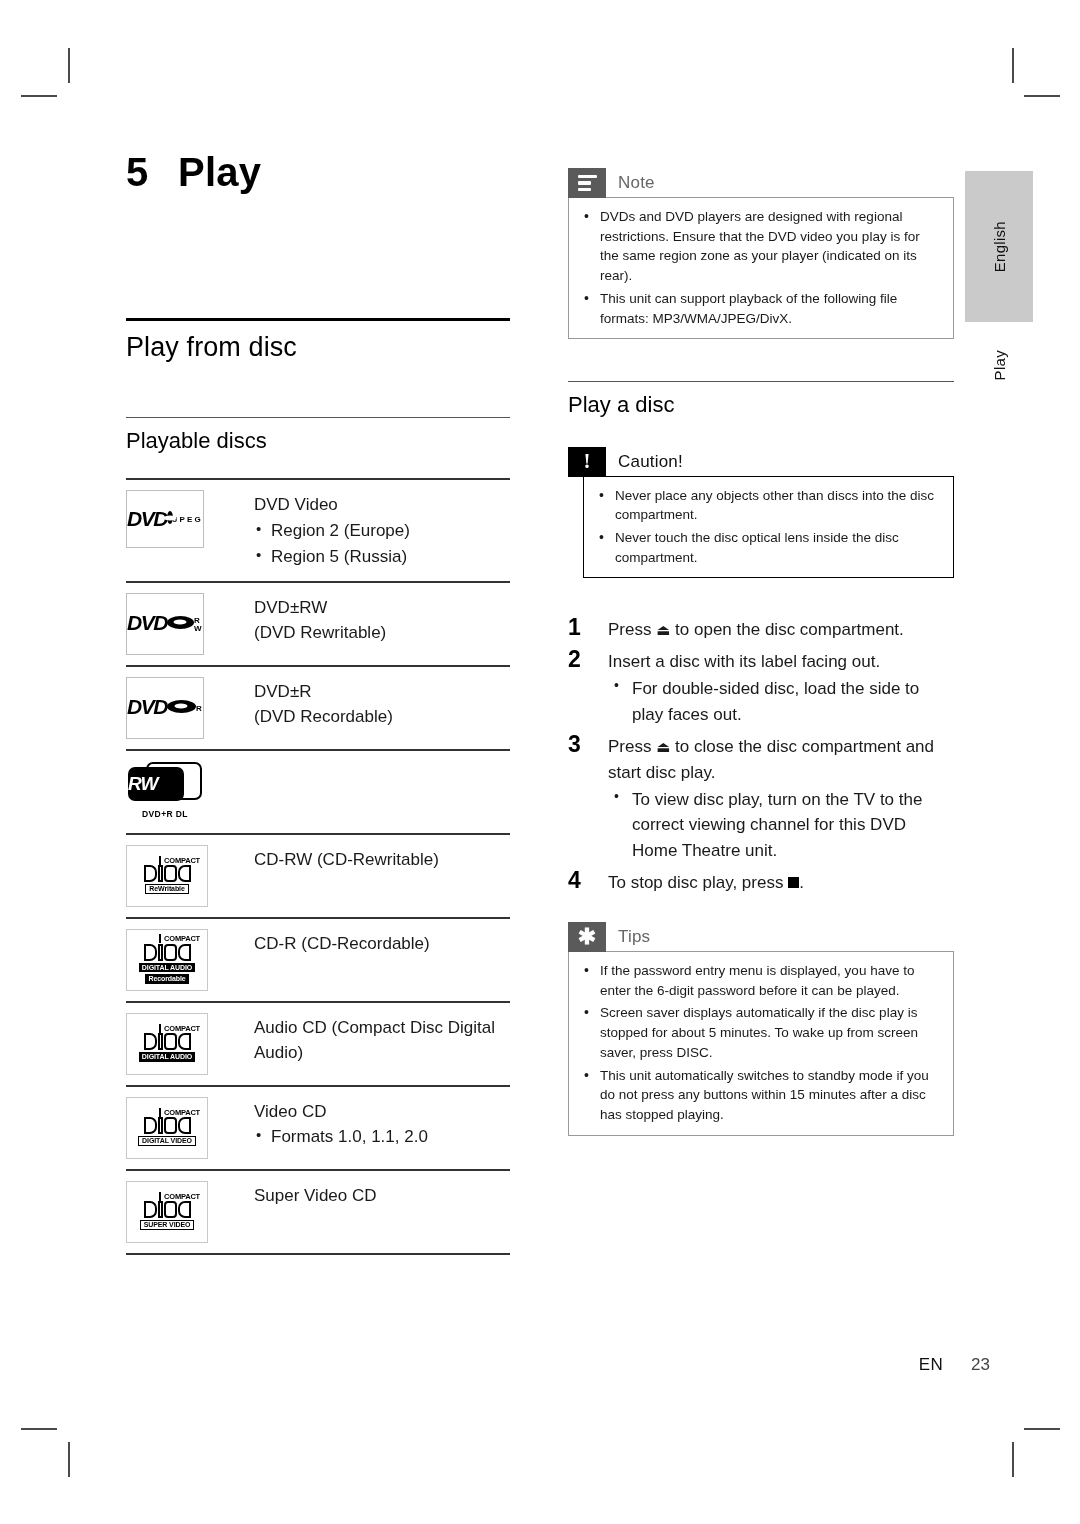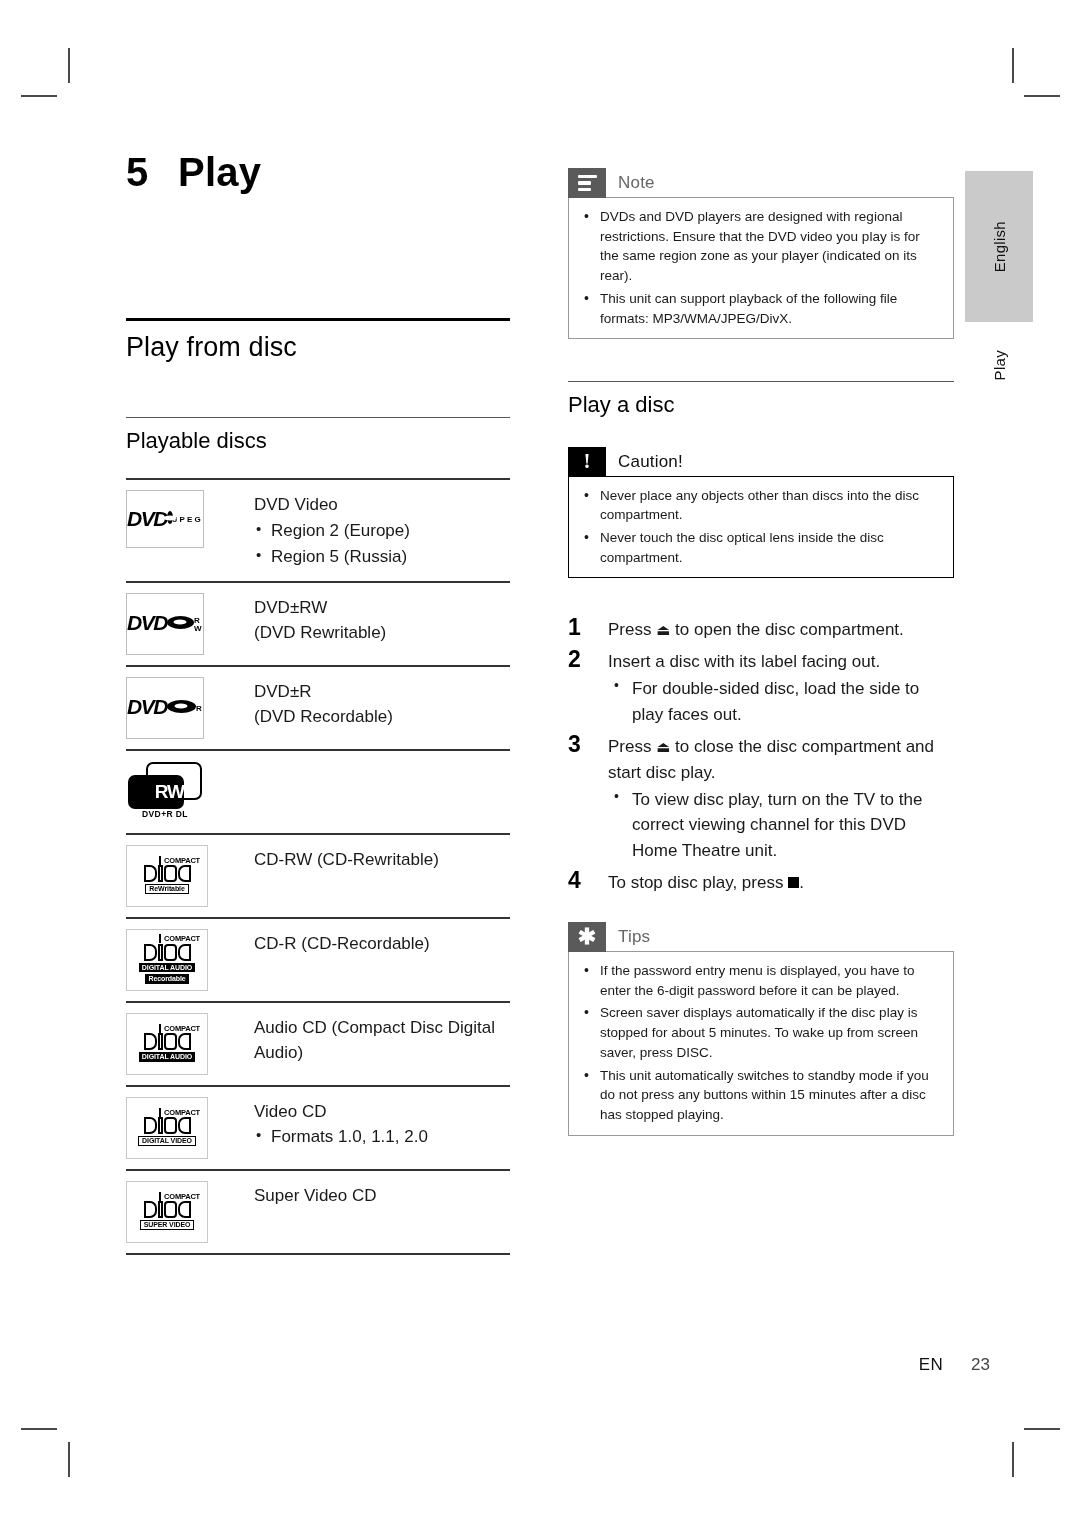--- a/index.html
+++ b/index.html
@@ -97,23 +97,23 @@
   
   .rw-logo{
     width:78px;height:60px;position:relative;
     display:flex;flex-direction:column;align-items:center;justify-content:flex-start;
   }
   .rw-back{
     position:absolute;right:2px;top:1px;width:52px;height:34px;
     border:2px solid #000;border-radius:7px;background:#fff;
   }
   .rw-front{
-    position:absolute;left:2px;top:14px;width:56px;height:34px;
+    position:absolute;left:2px;top:6px;width:56px;height:34px;
     background:#000;border-radius:7px;
-    display:flex;align-items:center;justify-content:flex-end;
+    display:flex;align-items:center;justify-content:flex-start;font-style:italic;
   }
   .rw-front span{
     color:#fff;font-weight:bold;font-size:19px;letter-spacing:-1px;
     font-family:"Liberation Sans", sans-serif;line-height:1;
   }
   .rw-cap{
     position:absolute;left:0;bottom:2px;width:78px;text-align:center;
     font-size:8.5px;font-weight:bold;letter-spacing:0.4px;color:#000;
   }
 
@@ -162,21 +162,21 @@
   .infobox-icon.caution{background:#000;}
   .infobox-icon.tips{background:#5a5a5a;}
   .infobox-label{
     font-size:17px;color:#666;padding-left:12px;display:flex;align-items:center;
     letter-spacing:0.2px;
   }
   .infobox-label.dark{color:#111;}
   .infobox-body{
     border:1px solid #999;padding:9px 12px 10px 12px;margin-top:-1px;
   }
-  .infobox-body.strong{border:1.6px solid #000;}
+  .infobox-body.strong{border:1.6px solid #000;margin-left:15px;}
   .infobox-body ul{margin:0;padding:0;list-style:none;}
   .infobox-body li{
     position:relative;padding-left:19px;
     font-size:13.5px;line-height:1.46;color:#1a1a1a;
     margin-bottom:3px;
   }
   .infobox-body li:last-child{margin-bottom:0;}
   .infobox-body li:before{
     content:"\2022";position:absolute;left:3px;top:-1px;font-size:14px;
   }

